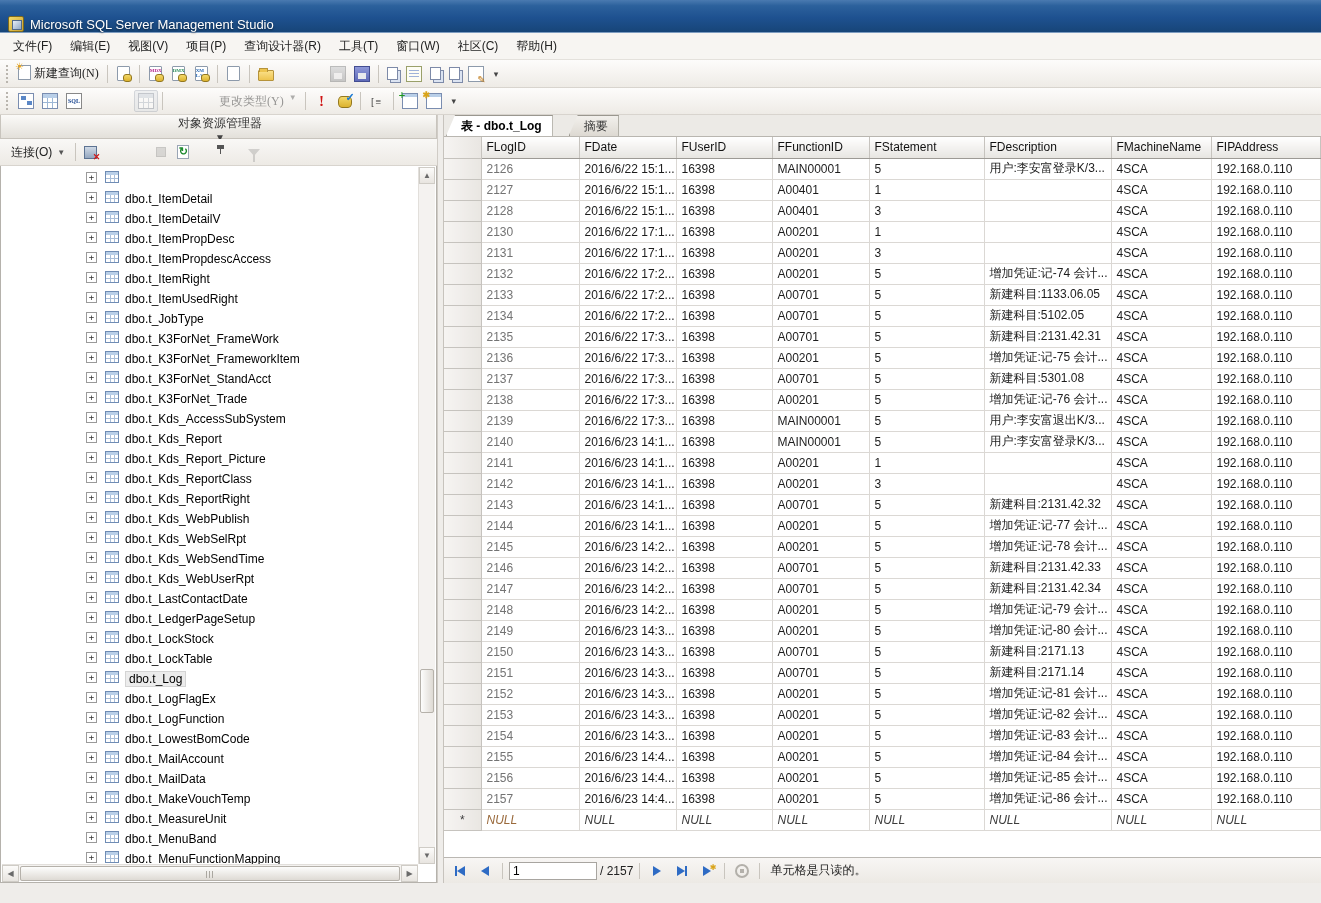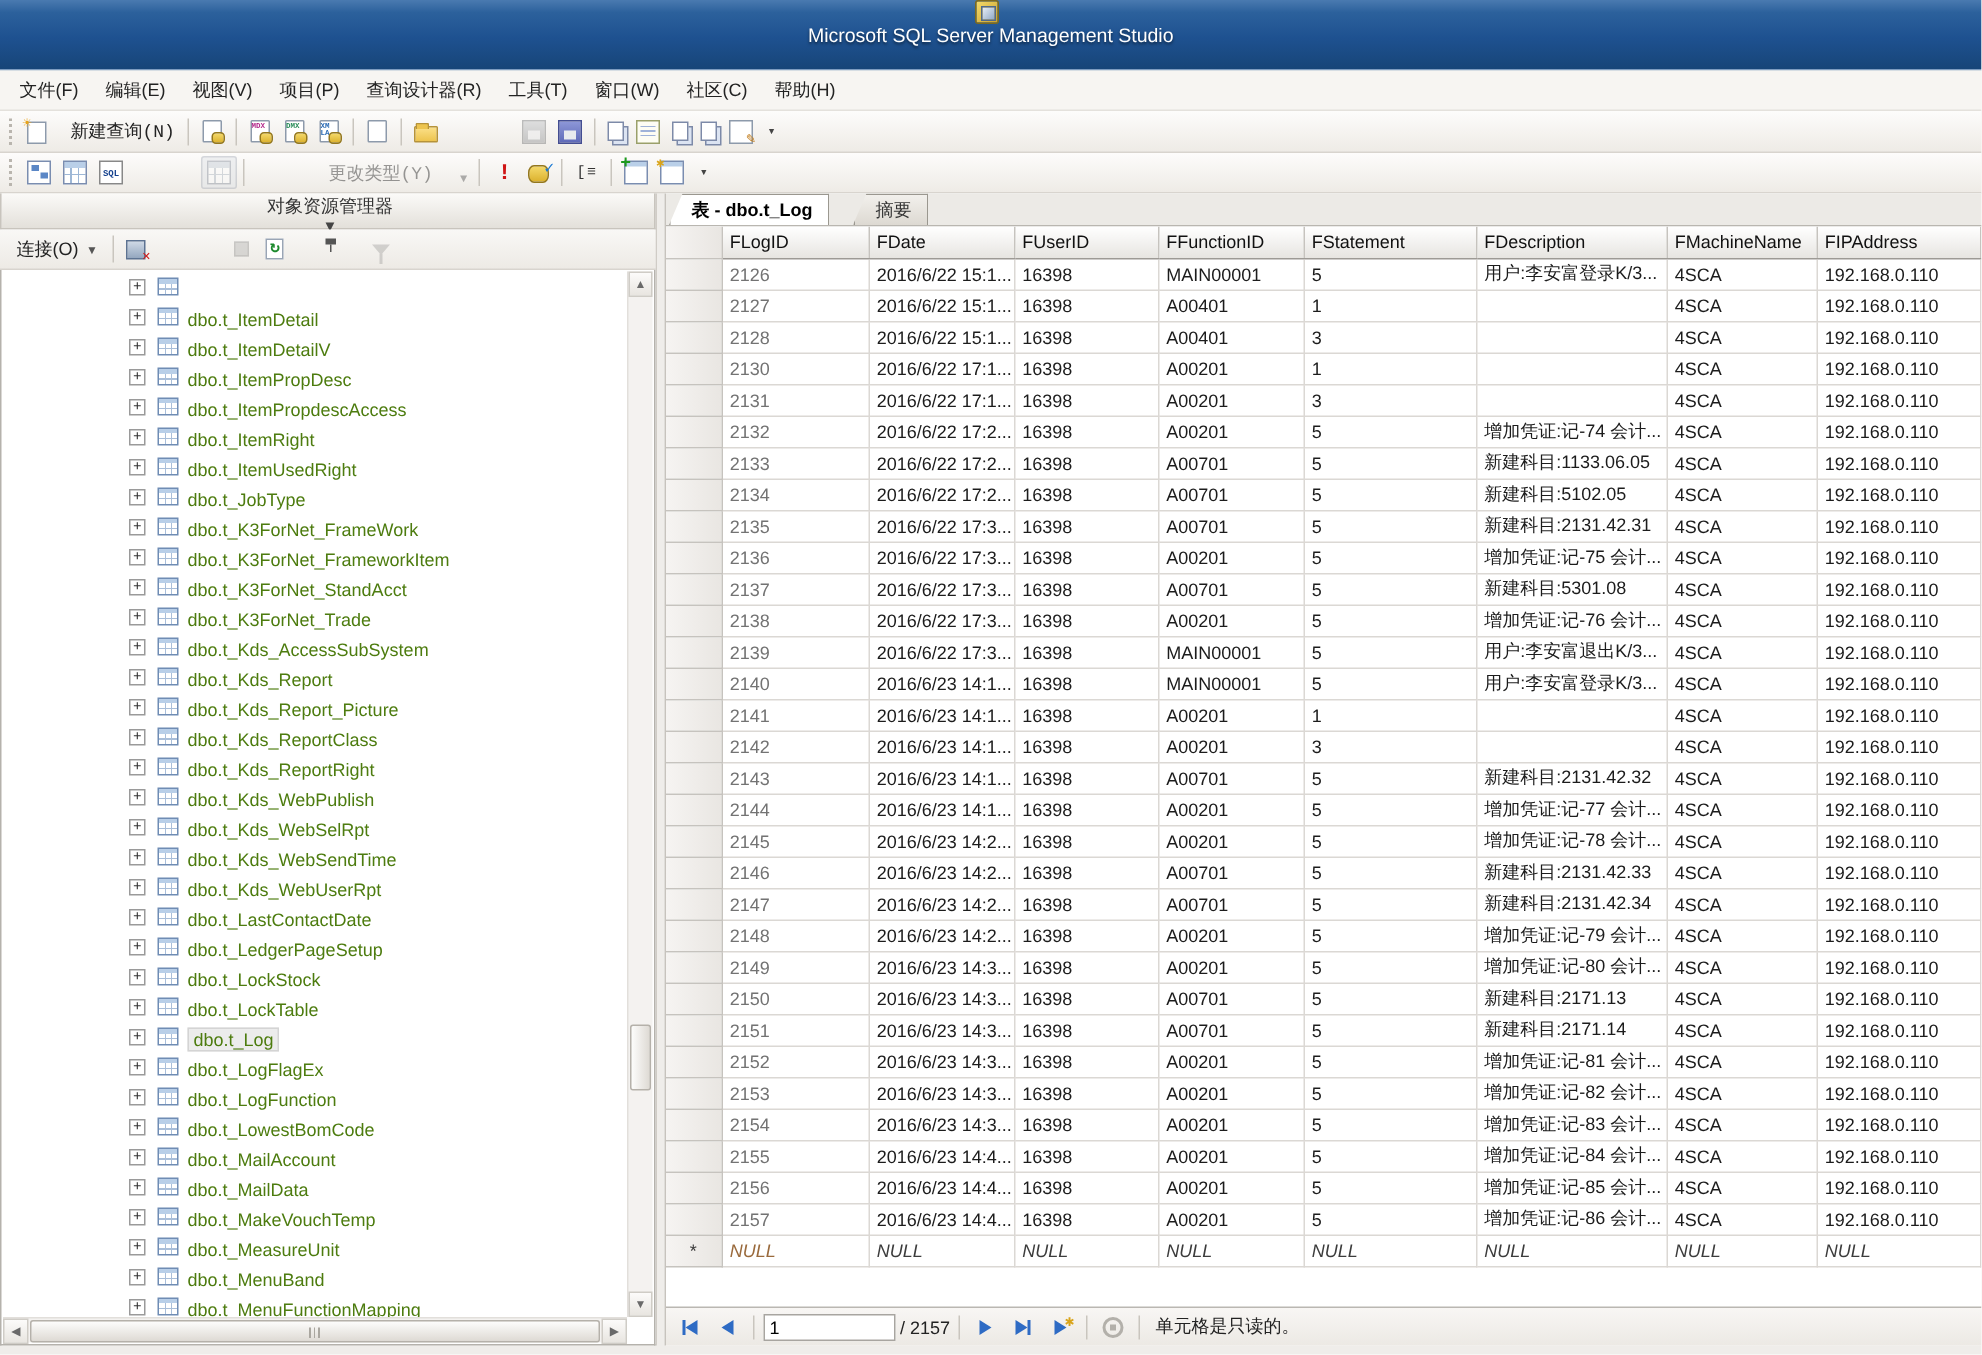--- a/index.html
+++ b/index.html
@@ -1,40 +1,40 @@
 <!DOCTYPE html>
 <html><head>
 <meta charset="utf-8">
 <style>
   * { margin:0; padding:0; box-sizing:border-box; }
   html,body { width:1321px; height:903px; overflow:hidden; }
   body { font-family:"Liberation Sans","DejaVu Sans",sans-serif; font-size:12px; color:#1a1a1a; background:#efedea; }
 
   
-  .titlebar { height:47px; background:linear-gradient(#4a7ab0 0%, #2c619c 18%, #1e5190 55%, #174578 100%);
-    border-bottom:1px solid #7d9cc0; display:flex; align-items:center; padding:0 8px;flex-direction:column; }
+  .titlebar { height:33px; background:linear-gradient(#4a7ab0 0%, #2c619c 18%, #1e5190 55%, #174578 100%);
+    border-bottom:1px solid #7d9cc0; display:flex; align-items:flex-end; padding:0 8px; }
   .app-icon { width:16px; height:16px; margin-right:6px; position:relative;
     background:linear-gradient(135deg,#f3d96a,#caa22e); border:1px solid #7e6a1d; border-radius:2px; }
   .app-icon::after { content:""; position:absolute; left:3px; top:3px; width:8px; height:8px;
     background:linear-gradient(135deg,#e8eef6,#8fa8c6); border:1px solid #51698a; }
   .titlebar .title { color:#fff; font-size:13px; text-shadow:0 1px 2px rgba(0,0,0,.55); }
 
   
   .menubar { height:27px; background:#f7f5f2; display:flex; align-items:center; padding-left:4px; border-bottom:1px solid #e4e1dc; }
   .menu-item { padding:4px 9px; color:#222; cursor:default; }
 
   
   .toolbar { height:28px; background:linear-gradient(#fdfcfb,#eeebe6); border-bottom:1px solid #d8d4ce;
     display:flex; align-items:center; padding:0 4px; }
   .toolbar.tb2 { height:27px; }
   .grip { width:5px; height:18px; margin:0 4px 0 1px;
     background:repeating-linear-gradient(#b9b5ae 0 2px, transparent 2px 4px); background-size:2px 100%; background-repeat:no-repeat; background-position:1px 0; }
   .sep { width:1px; height:18px; background:#c9c5be; margin:0 4px; }
-  .tb-btn { border:1px solid transparent; background:transparent; display:inline-flex; align-items:flex-end; gap:16px;
-    padding:2px 3px; border-radius:2px; font-family:Liberation Mono, monospace; font-size:12px; color:#222; }
+  .tb-btn { border:1px solid transparent; background:transparent; display:inline-flex; align-items:flex-start; gap:3px;
+    padding:2px 3px; border-radius:2px; font-family:Liberation Serif, serif; font-size:12px; color:#222; }
   .tb-btn.disabled { opacity:.45; filter:grayscale(.6);margin-left:48px; }
   .tb-btn.checked { border-color:#9badc9; background:#dbe3f0; }
   .drop-arrow { font-size:8px; color:#555; margin-left:2px; }
   .overflow-btn { margin-left:2px; font-size:9px; color:#444; padding:1px 3px; }
 
   
   .ico { width:16px; height:16px; display:inline-block; position:relative; flex:0 0 auto; }
   .ico.page { background:#fff; border:1px solid #8d9aab; border-radius:1px; width:13px; height:15px; margin:0 1px; }
   .ico .cyl { position:absolute; right:-3px; bottom:-2px; width:9px; height:8px; background:linear-gradient(#f4d96a,#dcb22e);
     border:1px solid #93771e; border-radius:3px/3px; }
@@ -88,21 +88,21 @@
   .ico.funnel { width:0; height:0; margin:4px 3px; border-left:6px solid transparent; border-right:6px solid transparent; border-top:7px solid #a9a6a0; position:relative; }
   .ico.funnel::after { content:""; position:absolute; left:-1px; top:-1px; width:2px; height:7px; background:#a9a6a0; }
 
   .tree-zone { flex:1; position:relative; background:#fff; border:1px solid #b5b2ac; border-top:none; margin:0 0 0 0; overflow:hidden; }
   .tree { position:absolute; inset:1px 18px 18px 1px; overflow:hidden; }
   .tree-row { height:20px; display:flex; align-items:center; padding-left:84px; white-space:nowrap; cursor:default; }
   .tree-row.selected .tree-label { background:#ececec; border:1px solid #d4d4d4; padding:0 3px; }
   .plusbox { width:11px; height:11px; border:1px solid #9a9a9a; background:#fff; color:#333; font-size:9px; line-height:9px; text-align:center; flex:0 0 auto; font-family:"DejaVu Sans Mono",monospace; }
   .tbl-ico { width:14px; height:12px; margin:0 6px 0 8px; flex:0 0 auto; background:#fff; border:1px solid #6f8cb4;
     background-image:linear-gradient(#b9cfe8 0 3px, transparent 3px), linear-gradient(90deg, transparent 4px, #a9bed9 4px 5px, transparent 5px 8px, #a9bed9 8px 9px, transparent 9px), linear-gradient(transparent 6px, #a9bed9 6px 7px, transparent 7px); }
-  .tree-label { color:#4d7c0f;margin-top:44px; }
+  .tree-label { color:#000000;margin-top:44px; }
 
   
   .vscroll { position:absolute; top:1px; right:1px; bottom:18px; width:17px; background:#f4f2f0; border-left:1px solid #e2dfdb; }
   .hscroll { position:absolute; left:1px; right:18px; bottom:1px; height:17px; background:#f4f2f0; border-top:1px solid #e2dfdb; display:flex; align-items:center; }
   .sb-btn { width:17px; height:17px; display:flex; align-items:center; justify-content:center; font-size:8px; color:#6a6a6a; background:linear-gradient(#fcfbfa,#e8e5e0); border:1px solid #cfccc6; }
   .vscroll .sb-btn { width:16px; }
   .vscroll .sb-up { position:absolute; top:0; left:0; }
   .vscroll .sb-down { position:absolute; bottom:0; left:0; }
   .v-thumb { position:absolute; left:1px; width:14px; top:72%; height:44px; background:linear-gradient(90deg,#fdfdfc,#dedad4); border:1px solid #b5b1aa; border-radius:2px; }
   .h-thumb { flex:1; height:15px; margin:0 1px; background:linear-gradient(#fdfdfc,#dedad4); border:1px solid #b5b1aa; border-radius:2px; position:relative; }

